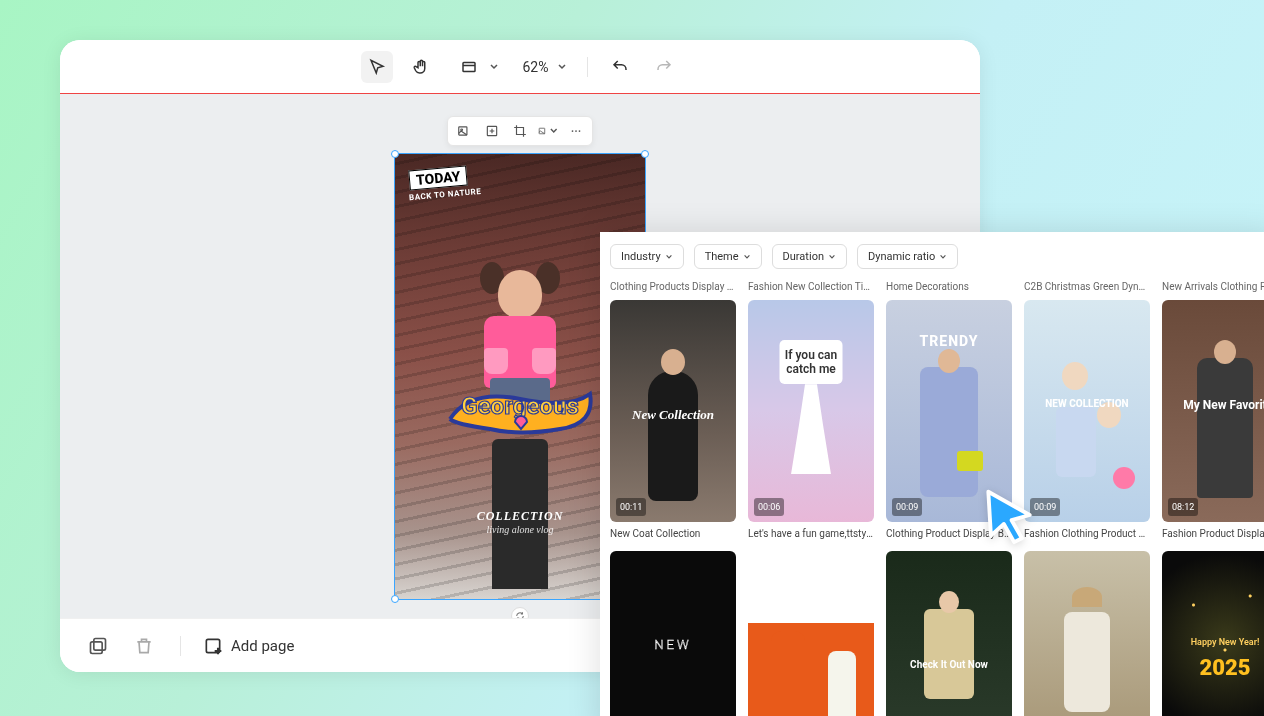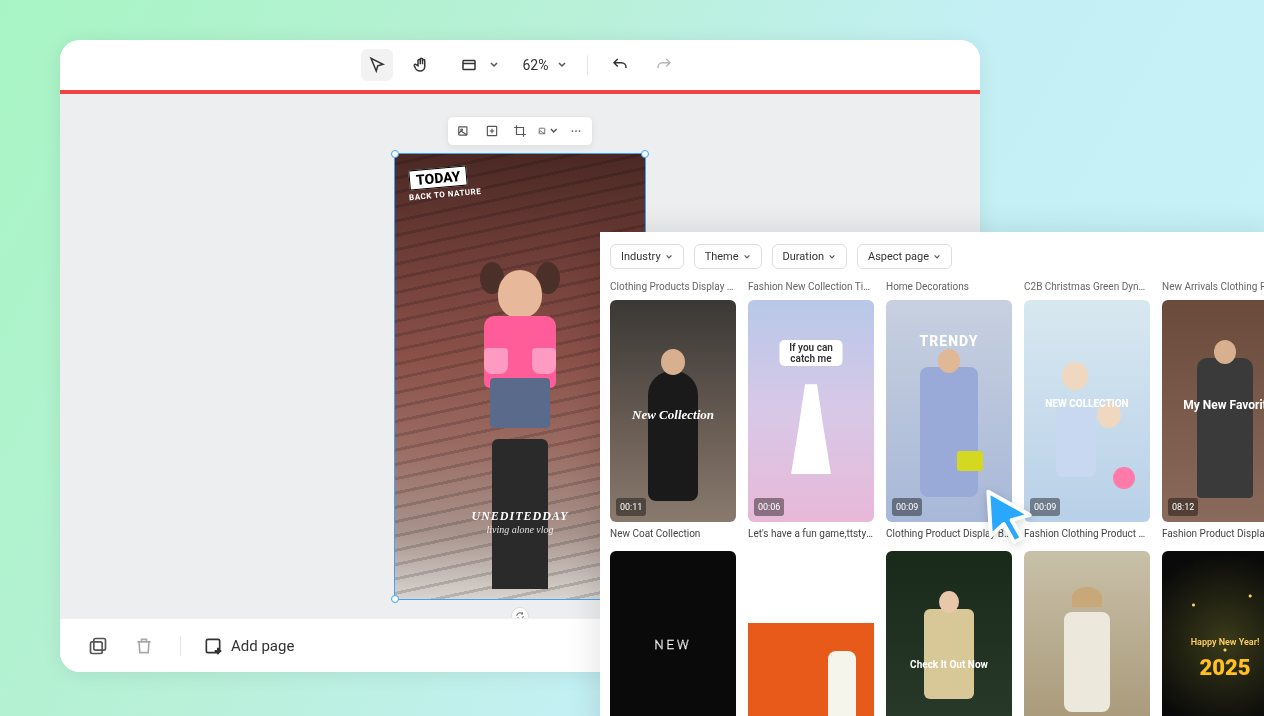--- a/index.html
+++ b/index.html
@@ -1,20 +1,20 @@
 <!DOCTYPE html>
 <html><head>
 <meta charset="utf-8">
 <style>
 * { margin: 0; padding: 0; box-sizing: border-box; font-family: -apple-system, BlinkMacSystemFont, "Segoe UI", Roboto, sans-serif; }
 body { width: 1264px; height: 716px; background: linear-gradient(120deg, #a8f5c4 0%, #b8f0d8 35%, #c4f0f5 60%, #c8f5fa 100%); overflow: hidden; position: relative; }
 
 .editor-window { position: absolute; left: 60px; top: 40px; width: 920px; height: 632px; background: #fff; border-radius: 20px; overflow: hidden; box-shadow: 0 2px 20px rgba(0,0,0,0.08); }
 
-.topbar { height: 54px; background: #fff; display: flex; align-items: center; justify-content: center; gap: 12px; border-bottom: 4px solid #ef4444; }
+.topbar { height: 54px; background: #fff; display: flex; align-items: center; justify-content: center; gap: 12px; border-bottom: 1px solid #ef4444; }
 .tool-btn { width: 32px; height: 32px; display: flex; align-items: center; justify-content: center; border-radius: 6px; cursor: pointer; color: #333; }
 .tool-btn.selected { background: #f2f2f2; }
 .tool-btn svg { width: 18px; height: 18px; }
 .tool-group { display: flex; align-items: center; gap: 4px; padding: 0 4px; }
 .zoom-text { font-size: 14px; color: #333; padding: 0 4px; }
 .divider-v { width: 1px; height: 20px; background: #e5e5e5; margin: 0 4px; }
 
 .canvas-area { position: absolute; top: 54px; left: 0; right: 0; bottom: 54px; background: #eceef0; display: flex; align-items: flex-start; justify-content: center; padding-top: 30px; }
 
 .context-toolbar { position: absolute; top: 22px; left: 50%; transform: translateX(-50%); background: #fff; border: 1px solid #e5e5e5; border-radius: 6px; display: flex; padding: 4px 6px; gap: 8px; box-shadow: 0 2px 6px rgba(0,0,0,0.06); }
@@ -173,22 +173,29 @@
           <div class="head"></div>
           <div class="body"></div>
           <div class="shoe-l"></div>
             <div class="shoe-r"></div>
           <div class="legs"></div>
         </div>
         <div class="today-badge">
           <div class="t1">TODAY</div>
           <div class="t2">BACK TO NATURE</div>
         </div>
+        <div class="gorgeous">
+          <svg viewBox="0 0 160 70">
+            <path d="M10 45 Q30 15 80 25 Q130 35 150 20 Q155 50 120 55 Q80 62 50 55 Q15 50 10 45" fill="#ffb020" stroke="#2a3a9a" stroke-width="4"></path>
+            <text x="80" y="40" text-anchor="middle" font-family="cursive" font-size="24" font-weight="700" fill="#ffd040" stroke="#2a3a9a" stroke-width="1.2">Georgeous</text>
+            <path d="M75 48 a6 6 0 0 1 12 0 l-6 7z" fill="#ff5c9a" stroke="#2a3a9a" stroke-width="2"></path>
+          </svg>
+        </div>
         <div class="unedited">
-          <div class="u1">UNEDITEDDAY</div>
+          <div class="u1">COLLECTION</div>
           <div class="u2">living alone vlog</div>
         </div>
       </div>
       <div class="page-sel">
         <div class="handle h-tl"></div>
         <div class="handle h-tr"></div>
         <div class="handle h-bl"></div>
         <div class="handle h-br"></div>
       </div>
       <div class="refresh-handle">
@@ -237,21 +244,21 @@
           <path d="M2 3l3 3 3-3" fill="none" stroke="#555" stroke-width="1.5"></path>
         </svg>
       </div>
     <div class="filter-chip">
         <span>Duration</span>
         <svg viewBox="0 0 10 10">
           <path d="M2 3l3 3 3-3" fill="none" stroke="#555" stroke-width="1.5"></path>
         </svg>
       </div>
     <div class="filter-chip">
-        <span>Aspect page</span>
+        <span>Dynamic ratio</span>
         <svg viewBox="0 0 10 10">
           <path d="M2 3l3 3 3-3" fill="none" stroke="#555" stroke-width="1.5"></path>
         </svg>
       </div>
   </div>
 
   <div class="template-grid" id="row1">
       <div class="template-col">
         <div class="tpl-label-top">Clothing Products Display Beati...</div>
         <div class="tpl-thumb" style="background:linear-gradient(180deg,#3a3835 0%,#6b5e55 60%,#8a7a6e 100%)">
@@ -259,21 +266,21 @@
           <div style="position:absolute;left:50%;top:22%;transform:translateX(-50%);width:24px;height:26px;background:#d8b090;border-radius:50%;"></div>
           <div class="ov-text" style="top:48%;font-family:serif;font-style:italic;font-size:13px;">New Collection</div>
           <div class="tpl-dur">00:11</div>
         </div>
         <div class="tpl-name">New Coat Collection</div>
       </div>
       <div class="template-col">
         <div class="tpl-label-top">Fashion New Collection TikTok ...</div>
         <div class="tpl-thumb" style="background:linear-gradient(180deg,#b8c8e8 0%,#d8c8e8 50%,#e8b8d8 100%)">
           <div style="position:absolute;left:50%;top:38%;transform:translateX(-50%);width:40px;height:90px;background:#fff;clip-path:polygon(35% 0,65% 0,80% 45%,100% 100%,0 100%,20% 45%);"></div>
-          <div class="ov-text" style="top:18%;background:#fff;color:#333;font-size:10px;padding:2px 5px;border-radius:5px;width:auto;left:50%;transform:translateX(-50%);">If you can catch me</div>
+          <div class="ov-text" style="top:18%;background:#fff;color:#333;font-size:12px;padding:8px 5px;border-radius:5px;width:auto;left:50%;transform:translateX(-50%);">If you can catch me</div>
           <div class="tpl-dur">00:06</div>
         </div>
         <div class="tpl-name">Let's have a fun game,ttstyle ✨</div>
       </div>
       <div class="template-col">
         <div class="tpl-label-top">Home Decorations</div>
         <div class="tpl-thumb" style="background:linear-gradient(180deg,#c8d0e0 0%,#a8b8d8 100%)">
           <div style="position:absolute;left:50%;top:30%;transform:translateX(-50%);width:58px;height:130px;background:#9aaad8;border-radius:8px;"></div>
           <div style="position:absolute;left:50%;top:22%;transform:translateX(-50%);width:22px;height:24px;background:#e0b896;border-radius:50%;"></div>
           <div style="position:absolute;left:56%;top:68%;width:26px;height:20px;background:#d4d820;border-radius:3px;"></div>

